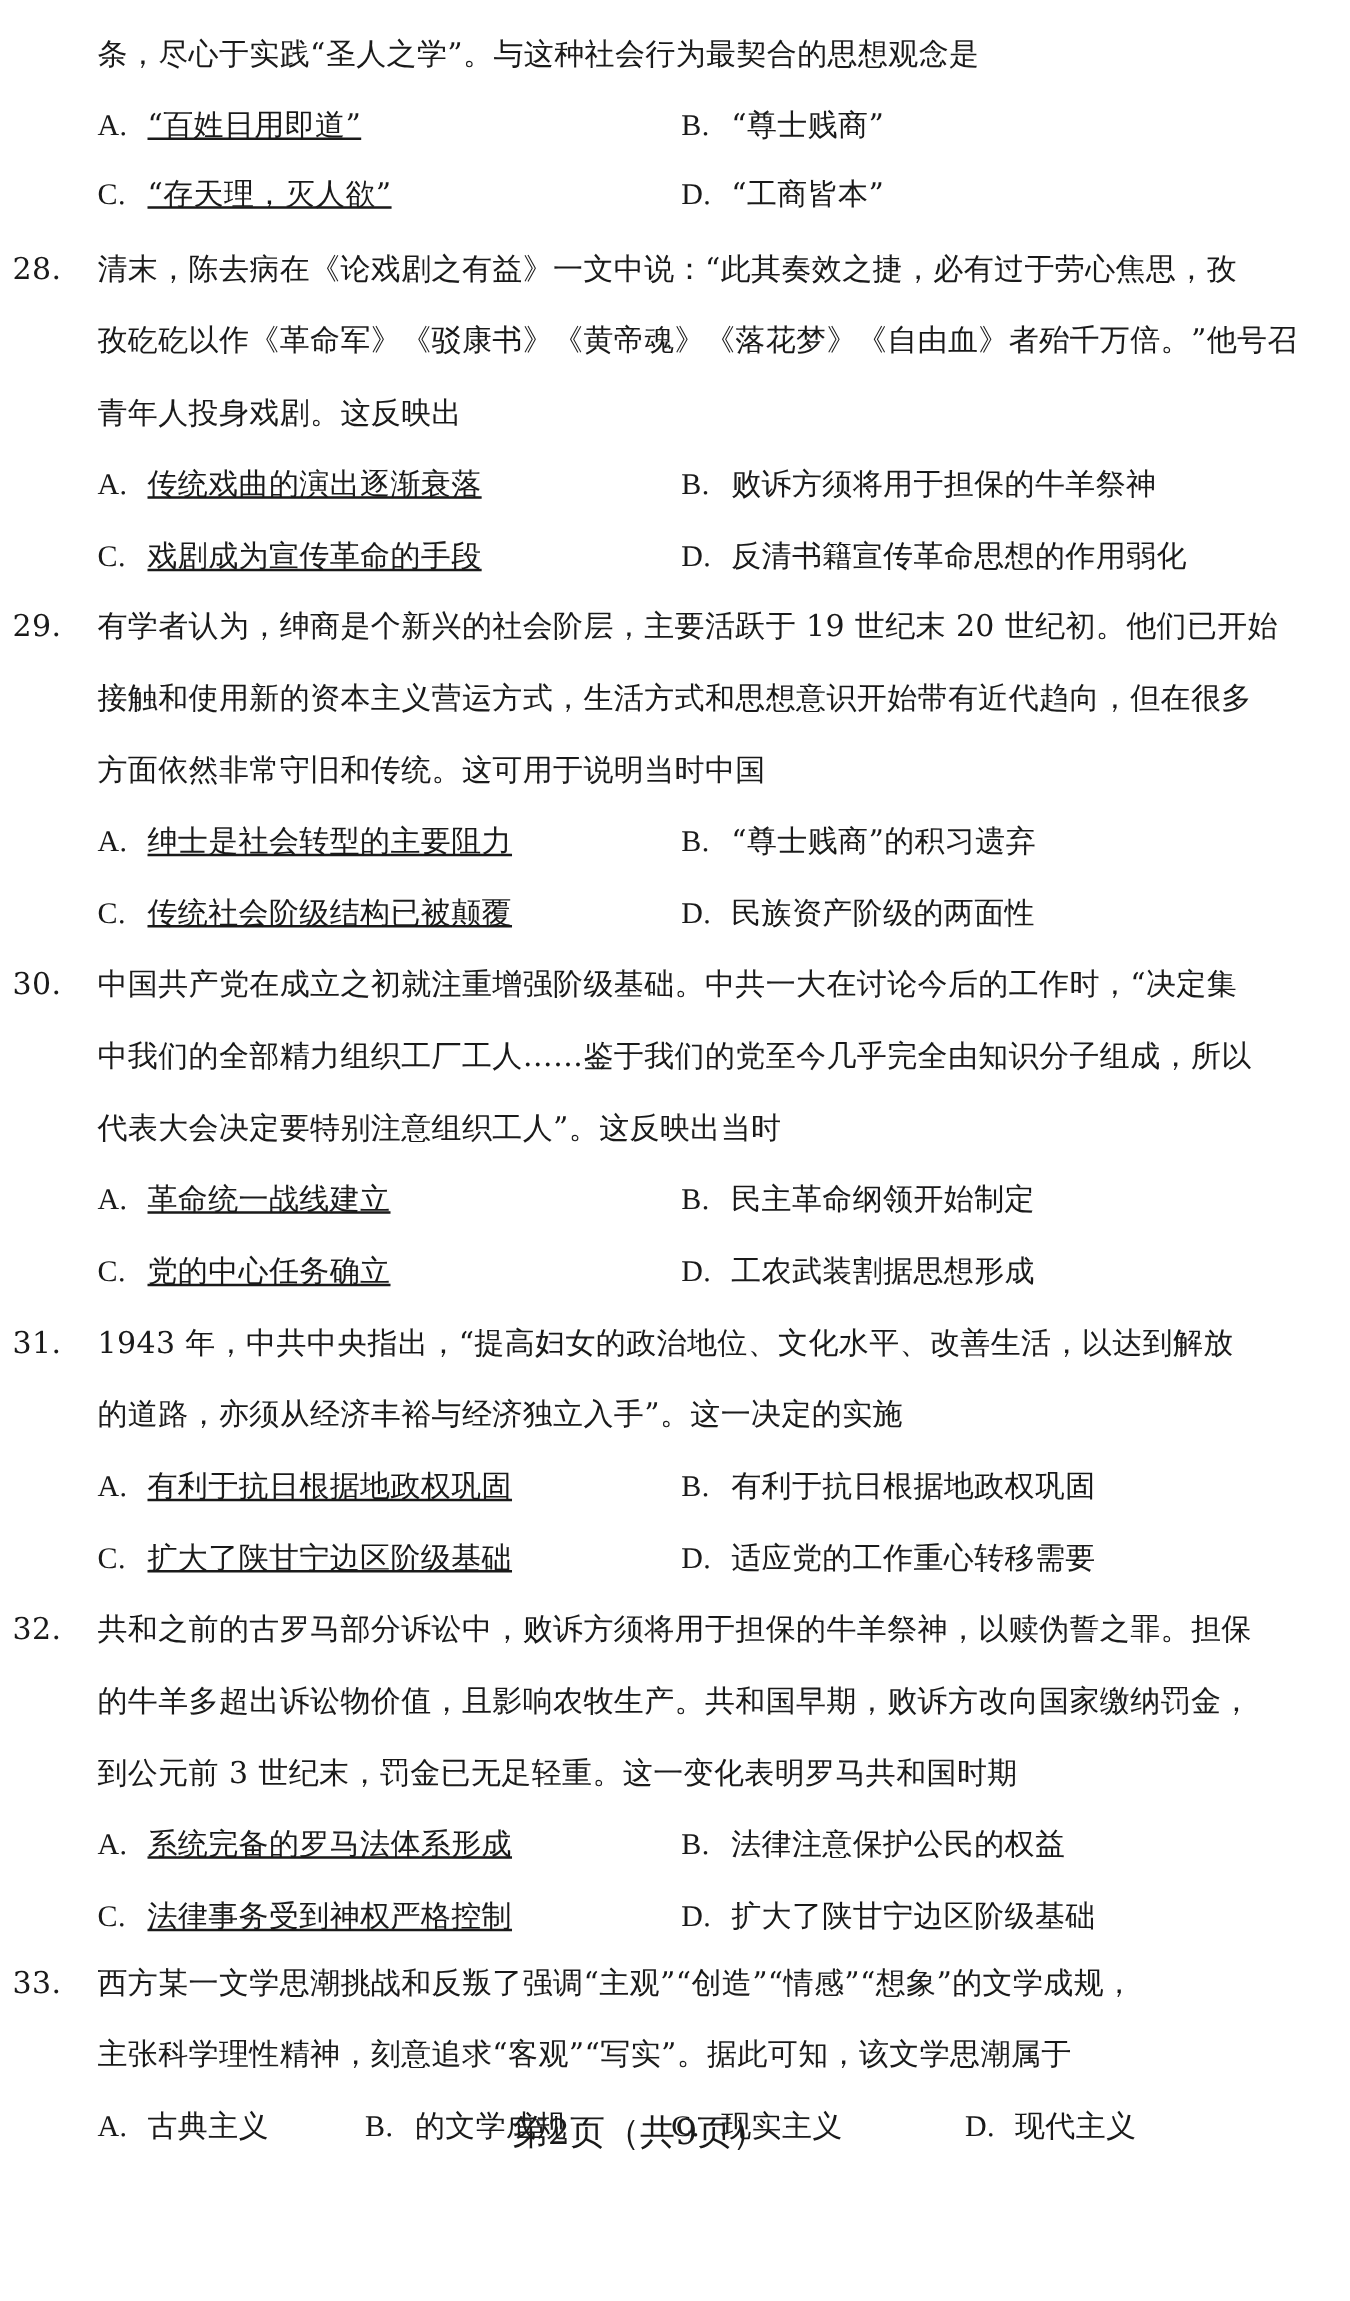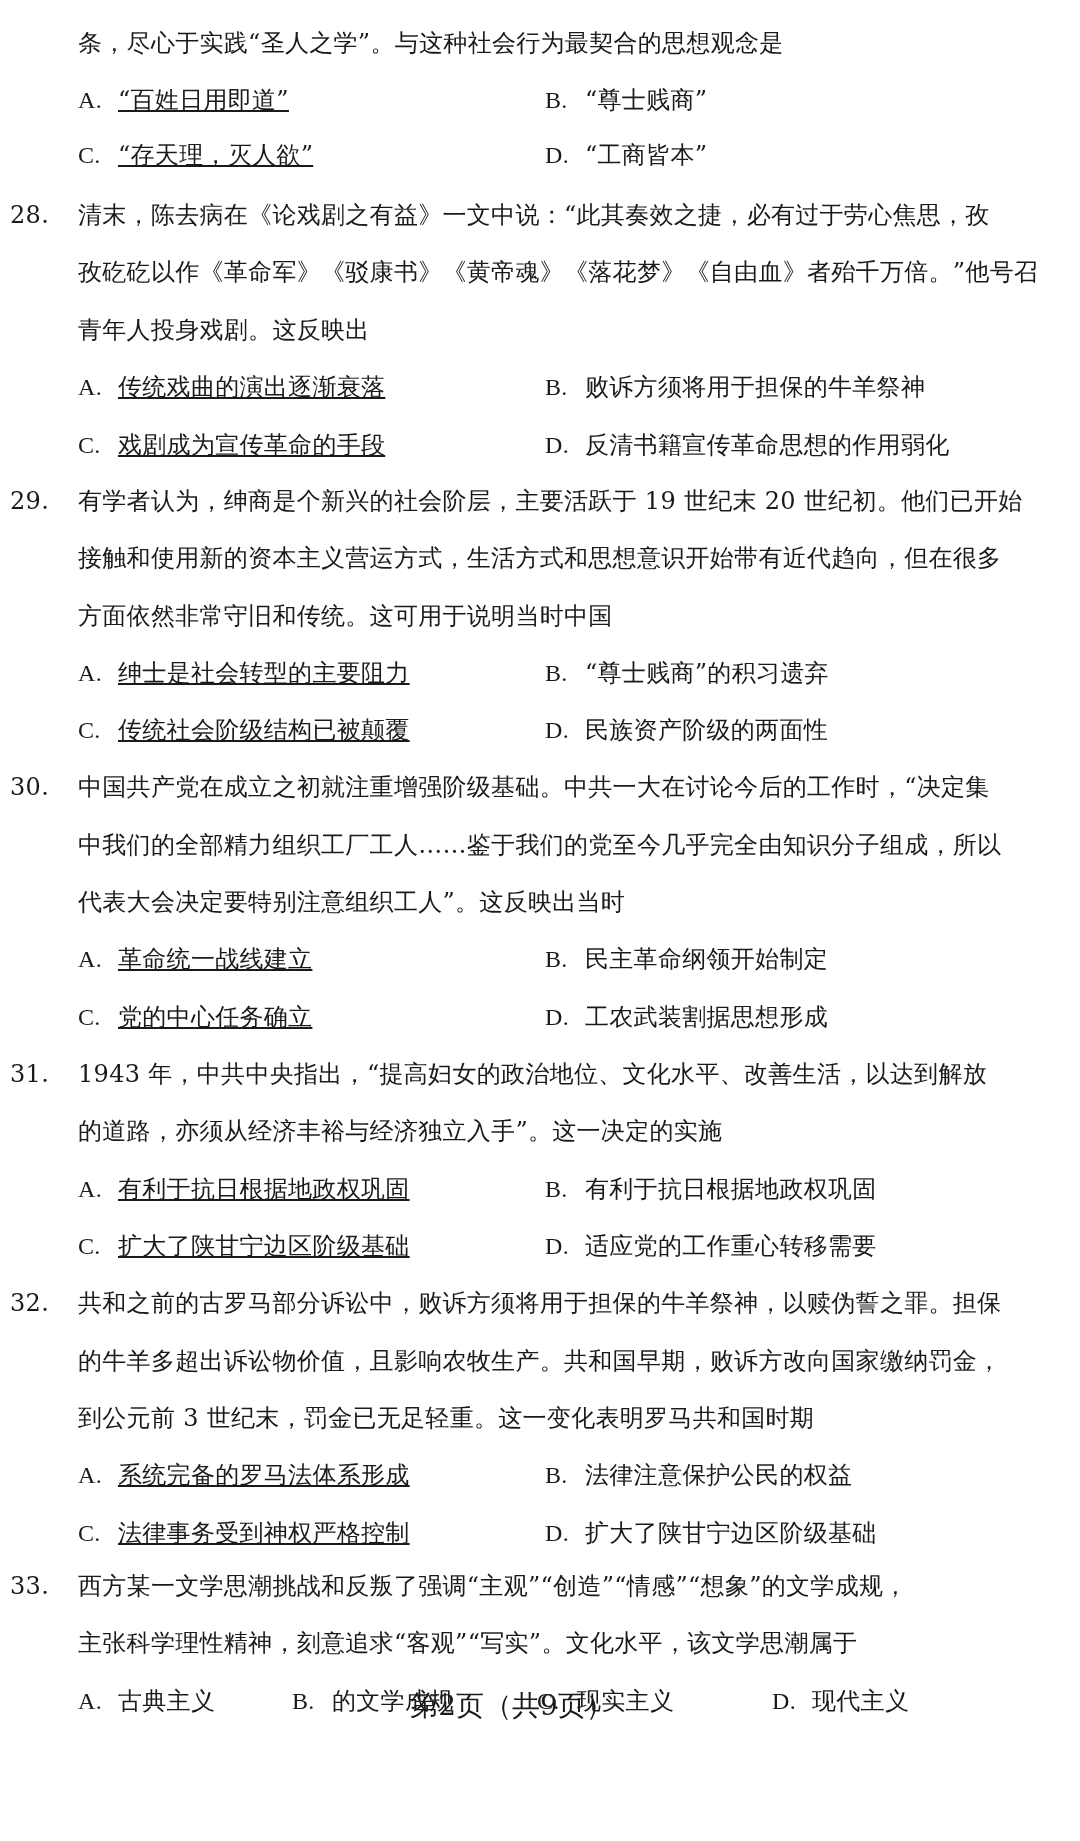--- a/index.html
+++ b/index.html
@@ -128,21 +128,21 @@
 <div class="line" style="top:1513px">
   <span class="optA"><span class="lbl">C.</span><span>法律事务受到神权严格控制</span></span>
   <span class="optB"><span class="lbl">D.</span><span>扩大了陕甘宁边区阶级基础</span></span>
 </div>
 
 <div class="line" style="top:1566px">
   <span class="qnum">33.</span>
   <span class="txt">西方某一文学思潮挑战和反叛了强调“主观”“创造”“情感”“想象”的文学成规，</span>
 </div>
 <div class="line" style="top:1623px">
-  <span class="txt">主张科学理性精神，刻意追求“客观”“写实”。文化水平，该文学思潮属于</span>
+  <span class="txt">主张科学理性精神，刻意追求“客观”“写实”。据此可知，该文学思潮属于</span>
 </div>
 <div class="line" style="top:1681px">
   <span class="opt4" style="left:78px"><span class="lbl">A.</span><span>古典主义</span></span>
   <span class="opt4" style="left:292px"><span class="lbl">B.</span><span>的文学成规</span></span>
   <span class="opt4" style="left:537px"><span class="lbl">C.</span><span>现实主义</span></span>
   <span class="opt4" style="left:772px"><span class="lbl">D.</span><span>现代主义</span></span>
 </div>
 
 <div class="footer">第2页（共9页）</div>
 

